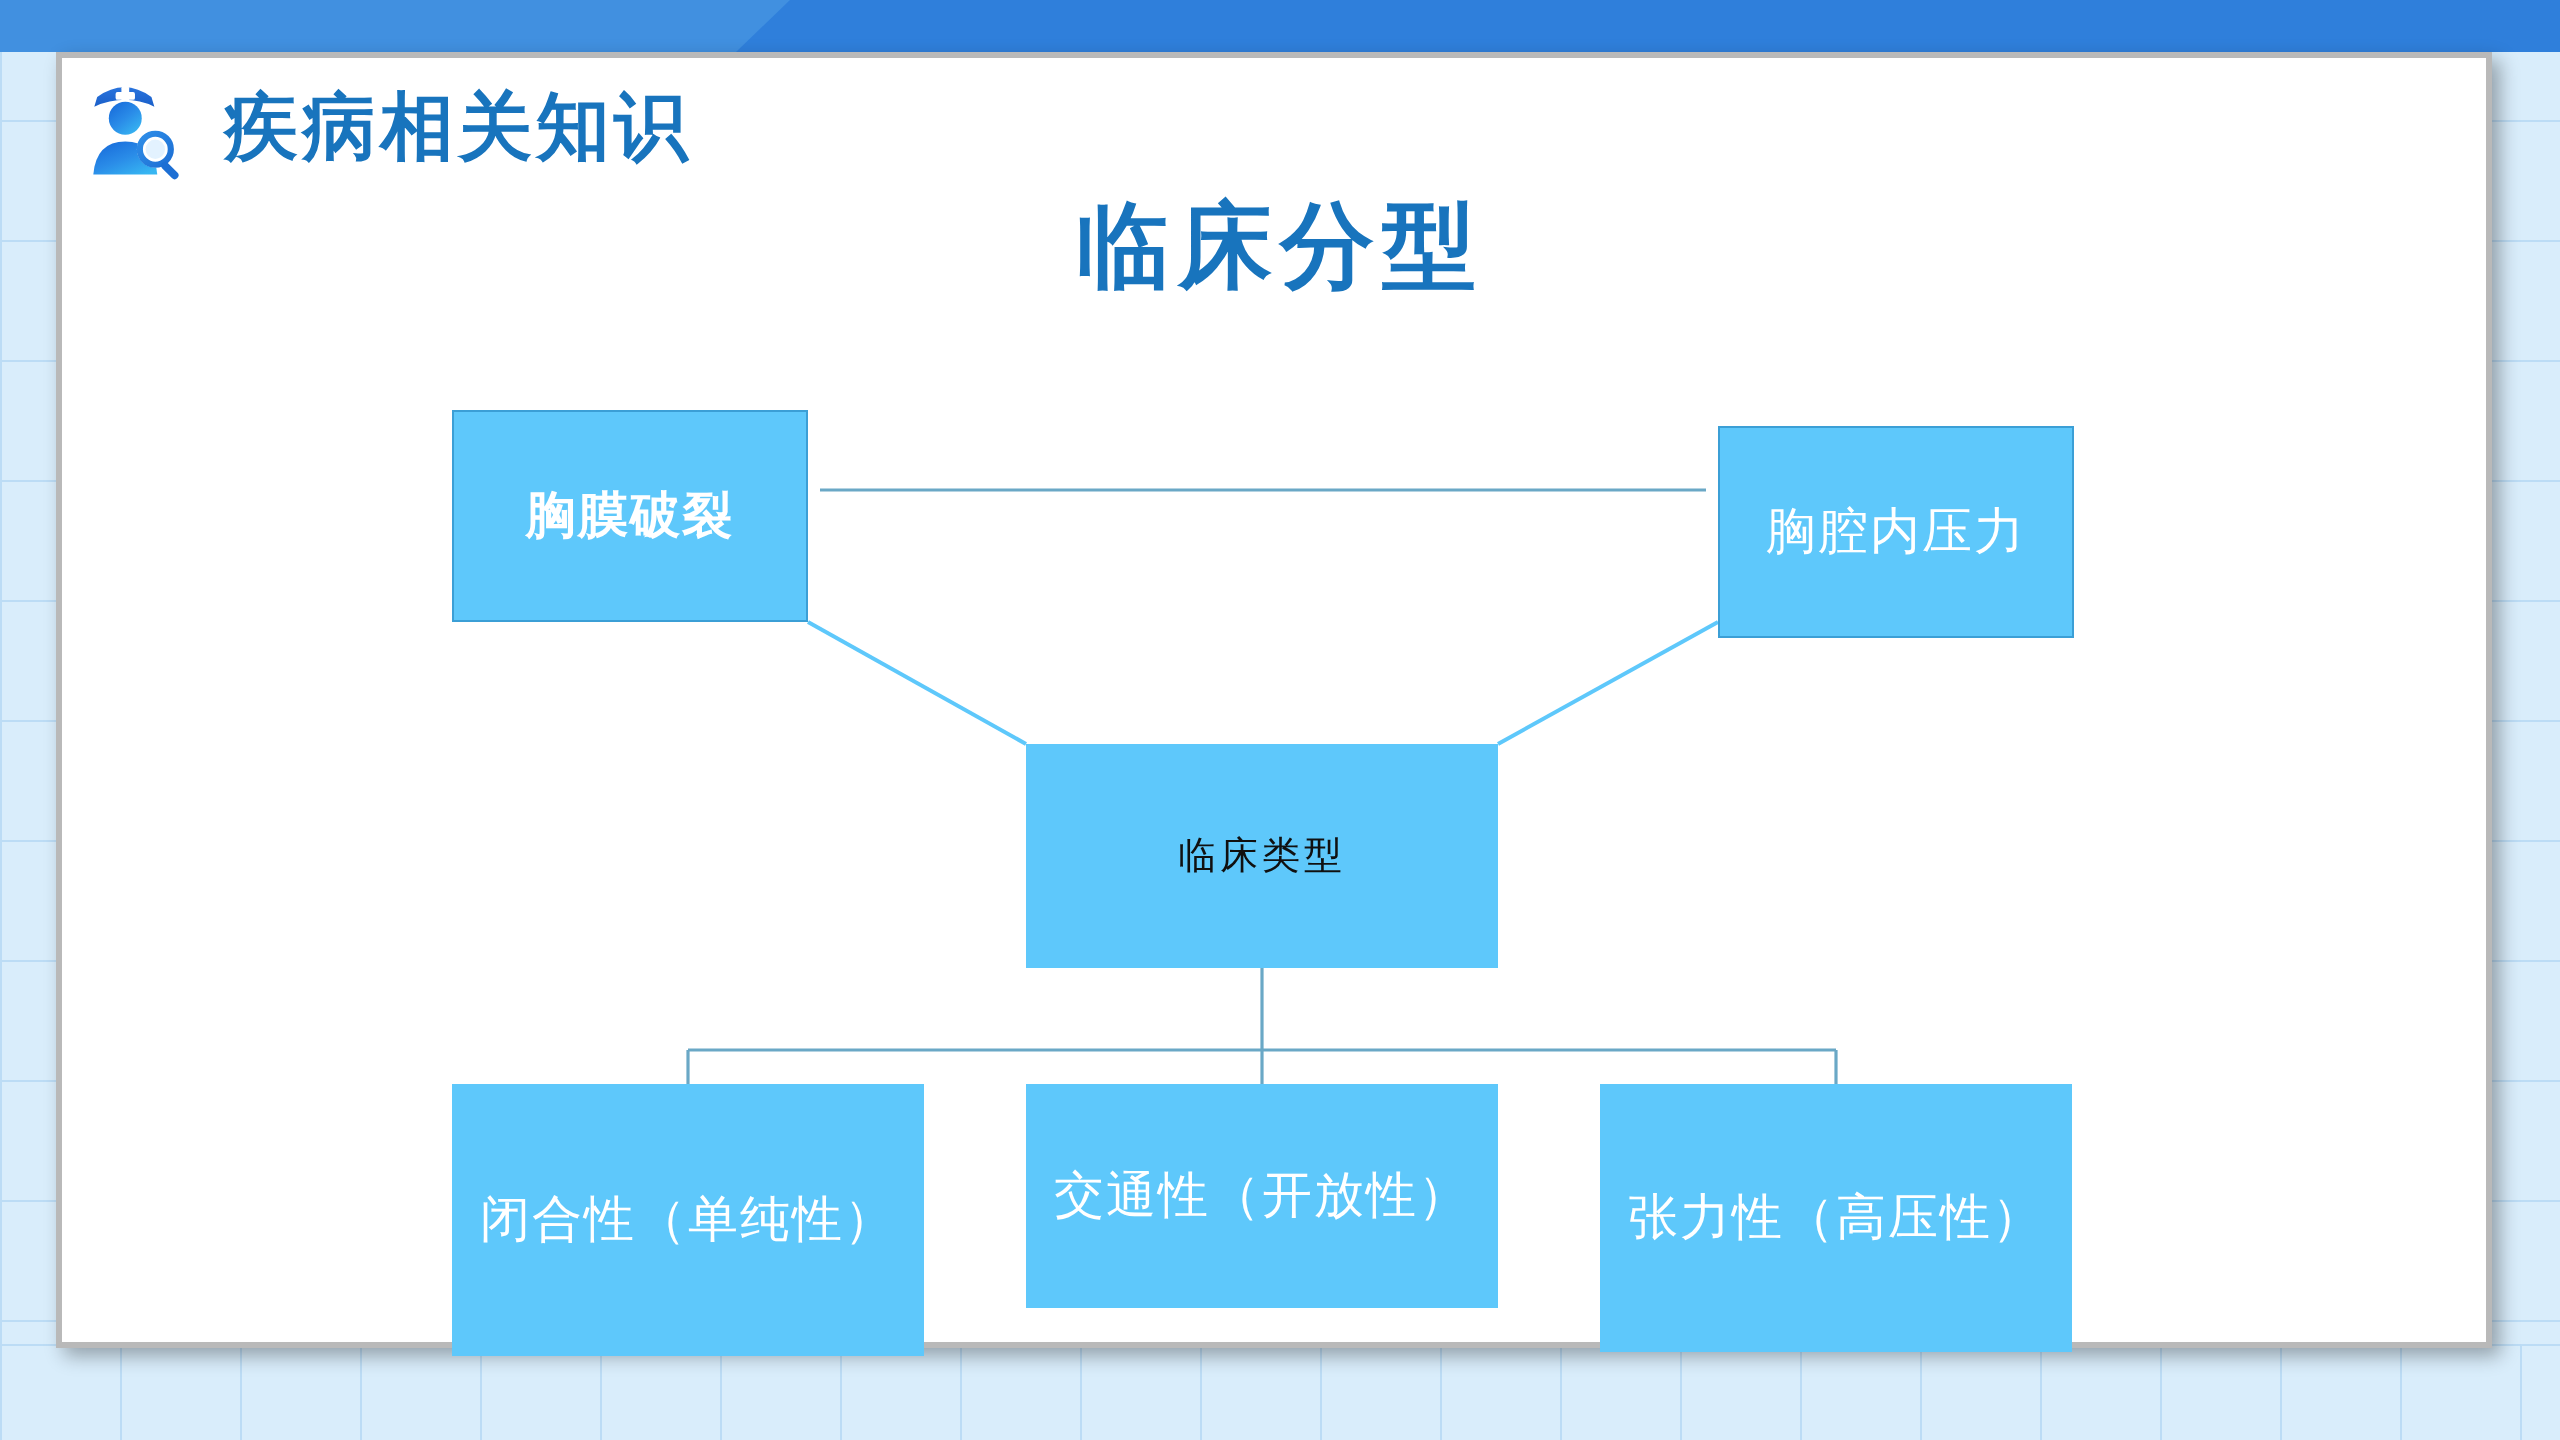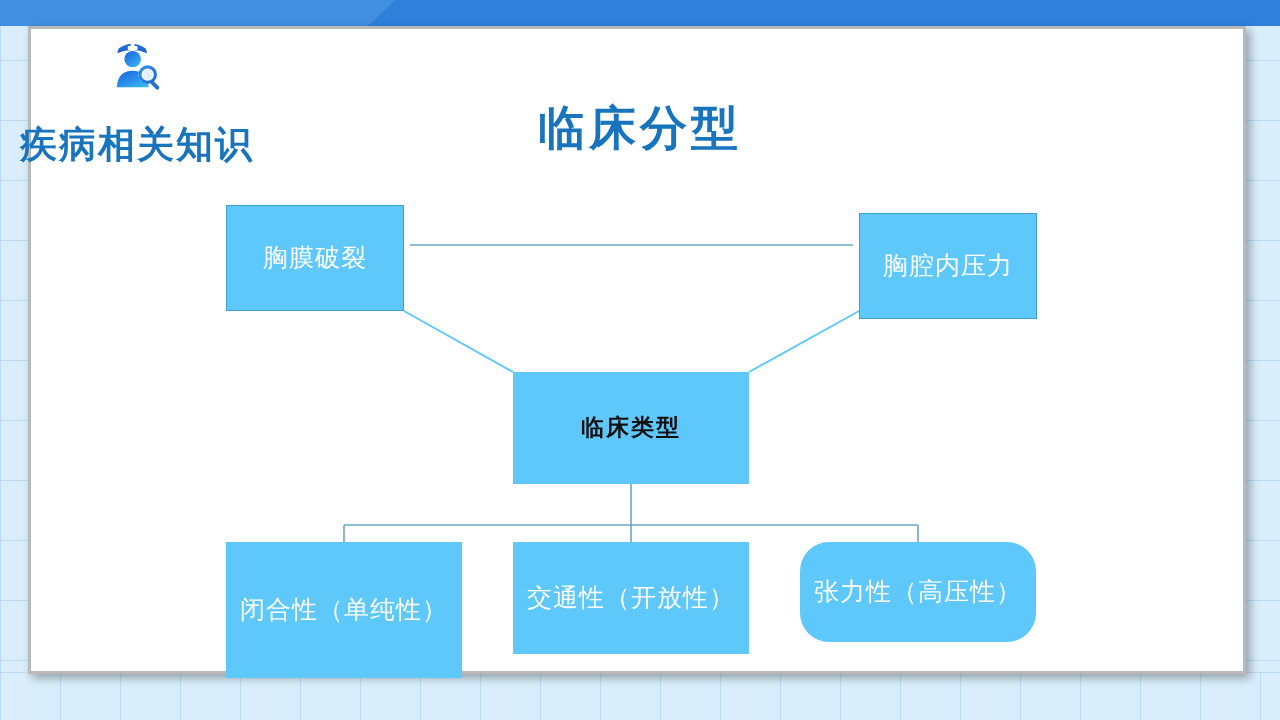--- a/index.html
+++ b/index.html
@@ -76,26 +76,25 @@
     height: 648px;
     background: #ffffff;
     border: 3px solid #b9b9b9;
     box-shadow: 4px 4px 9px rgba(0,0,0,0.32);
     box-sizing: border-box;
   }
 
   
   .header {
     position: absolute;
-    left: 20px;
+    left: 36px;
     top: 32px;
     display: flex;
     align-items: center;
-    gap: 32px;
-    flex-direction: column;
+    gap: 14px;
   }
   .nurse-icon {
     width: 62px;
     height: 62px;
     display: block;
   }
   .header-title {
     font-size: 37px;
     font-weight: bold;
     color: #1874bd;
@@ -109,20 +108,21 @@
     position: absolute;
     left: 0;
     top: 100px;
     width: 1280px;
     text-align: center;
     font-size: 47px;
     font-weight: bold;
     color: #1874bd;
     letter-spacing: 4px;
     line-height: 1.2;
+    font-family: Liberation Mono, monospace;
   }
 
   
   .diagram {
     position: absolute;
     left: 0; top: 0;
     width: 1280px;
     height: 720px;
   }
   .connectors {
@@ -143,31 +143,31 @@
     font-size: 25px;
     letter-spacing: 1px;
     line-height: 1.2;
     text-align: center;
   }
   .node.outlined {
     border: 1px solid #3b9fd6;
   }
   .node.center-node {
     color: #101010;
-    font-weight: bold;
-    font-size: 23px;
+    font-weight: normal;
+    font-size: 19px;
     letter-spacing: 2px;
   }
 
-  #node-pleura   { left: 226px; top: 205px; width: 178px; height: 106px; }
+  #node-pleura   { left: 226px; top: 205px; width: 178px; height: 106px; font-weight: bold; }
   #node-pressure { left: 859px; top: 213px; width: 178px; height: 106px; }
   #node-center   { left: 513px; top: 372px; width: 236px; height: 112px; }
   #node-closed   { left: 226px; top: 542px; width: 236px; height: 136px; }
   #node-open     { left: 513px; top: 542px; width: 236px; height: 112px; text-align: center; }
-  #node-tension  { left: 800px; top: 542px; width: 236px; height: 100px; border-radius: 29px; }
+  #node-tension  { left: 800px; top: 542px; width: 236px; height: 134px; }
 </style>
 </head>
 <body>
 
 <div id="stage">
 
   <div class="grid-left"></div>
   <div class="grid-right"></div>
   <div class="grid-bottom"></div>
   <div class="banner-left"></div>

